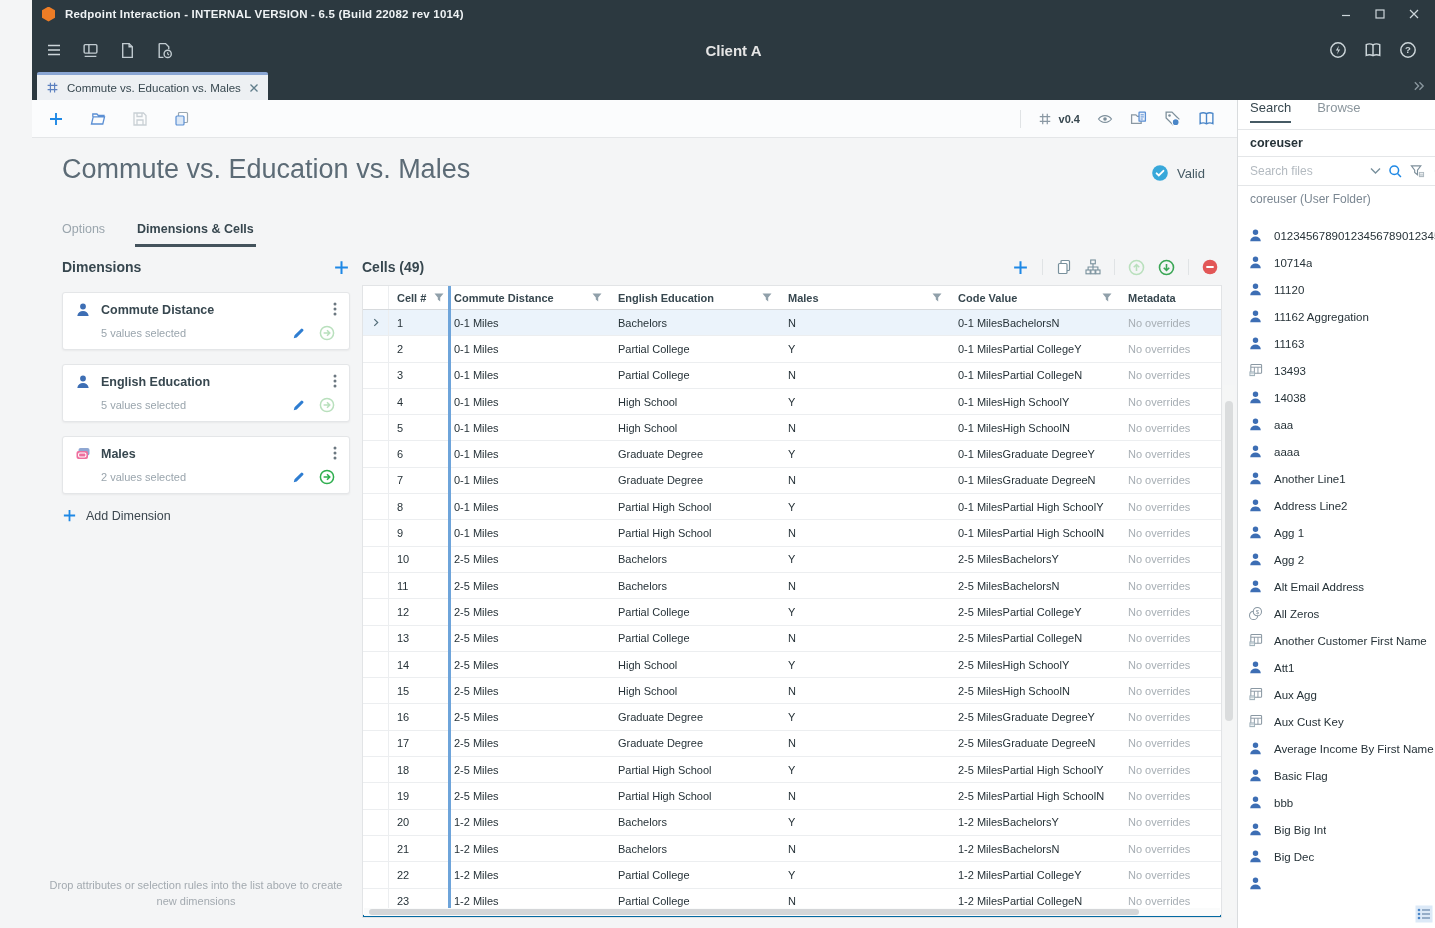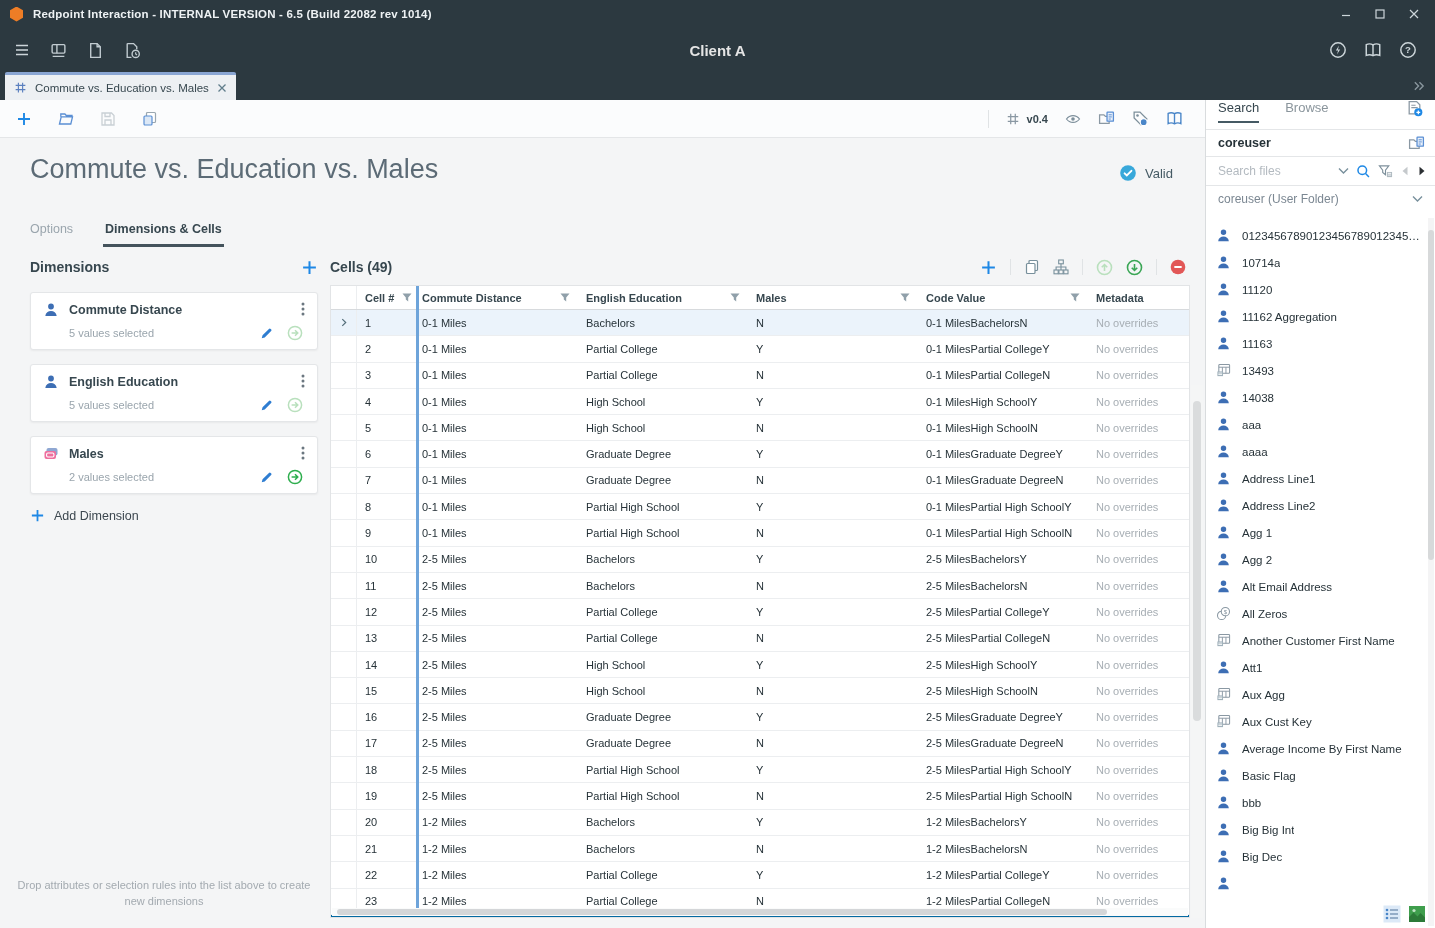--- a/index.html
+++ b/index.html
@@ -1,17 +1,17 @@
 <!DOCTYPE html>
 <html><head>
 <meta charset="utf-8">
 <style>
   * { box-sizing: border-box; margin: 0; padding: 0; }
   html,body { width:1435px; height:928px; overflow:hidden; font-family:"Liberation Sans",sans-serif; background:#f4f5f6; }
-  .app { width:1435px; height:928px; display:flex; flex-direction:column; }
+  .app { width:1435px; height:928px; display:flex; flex-direction:column;padding-left:32px; }
   .ic { display:inline-block; line-height:0; flex:none; }
   .ic svg { width:100%; height:100%; display:block; }
   .s10{width:10px;height:10px}.s12{width:12px;height:12px}.s13{width:13px;height:13px}
   .s14{width:14px;height:14px}.s15{width:15px;height:15px}.s16{width:16px;height:16px}
   .s17{width:17px;height:17px}.s18{width:18px;height:18px}
 
   
   .titlebar { height:28px; background:#2c3940; display:flex; align-items:center; padding:0 10px; flex:none; }
   .logo-hex { width:13px; height:15px; background:#ee7d26; clip-path:polygon(50% 0,100% 25%,100% 75%,50% 100%,0 75%,0 25%); margin-right:10px; flex:none; }
   .win-title { color:#eef2f4; font-size:11.5px; font-weight:700; letter-spacing:.2px; }
@@ -902,21 +902,21 @@
               </svg>
             </span>
             <span class="sb-item-label">aaaa</span>
           </div>
           <div class="sb-item">
             <span class="ic s15">
               <svg xmlns="http://www.w3.org/2000/svg" viewBox="0 0 16 16">
                 <path d="M8 7.4a2.9 2.9 0 1 0 0-5.8 2.9 2.9 0 0 0 0 5.8zM2.3 14c.4-3.3 2.9-4.9 5.7-4.9s5.3 1.6 5.7 4.9z" fill="#3d6eb4"></path>
               </svg>
             </span>
-            <span class="sb-item-label">Address Line1</span>
+            <span class="sb-item-label">Another Line1</span>
           </div>
           <div class="sb-item">
             <span class="ic s15">
               <svg xmlns="http://www.w3.org/2000/svg" viewBox="0 0 16 16">
                 <path d="M8 7.4a2.9 2.9 0 1 0 0-5.8 2.9 2.9 0 0 0 0 5.8zM2.3 14c.4-3.3 2.9-4.9 5.7-4.9s5.3 1.6 5.7 4.9z" fill="#3d6eb4"></path>
               </svg>
             </span>
             <span class="sb-item-label">Address Line2</span>
           </div>
           <div class="sb-item">

